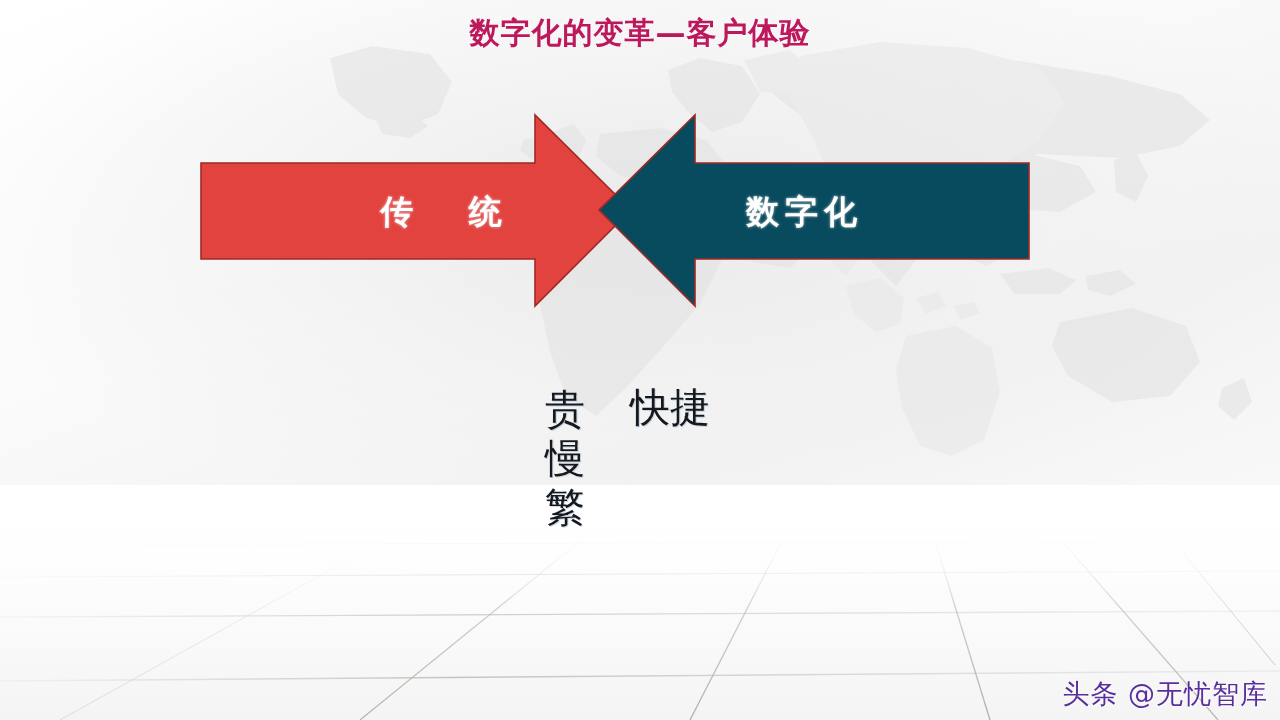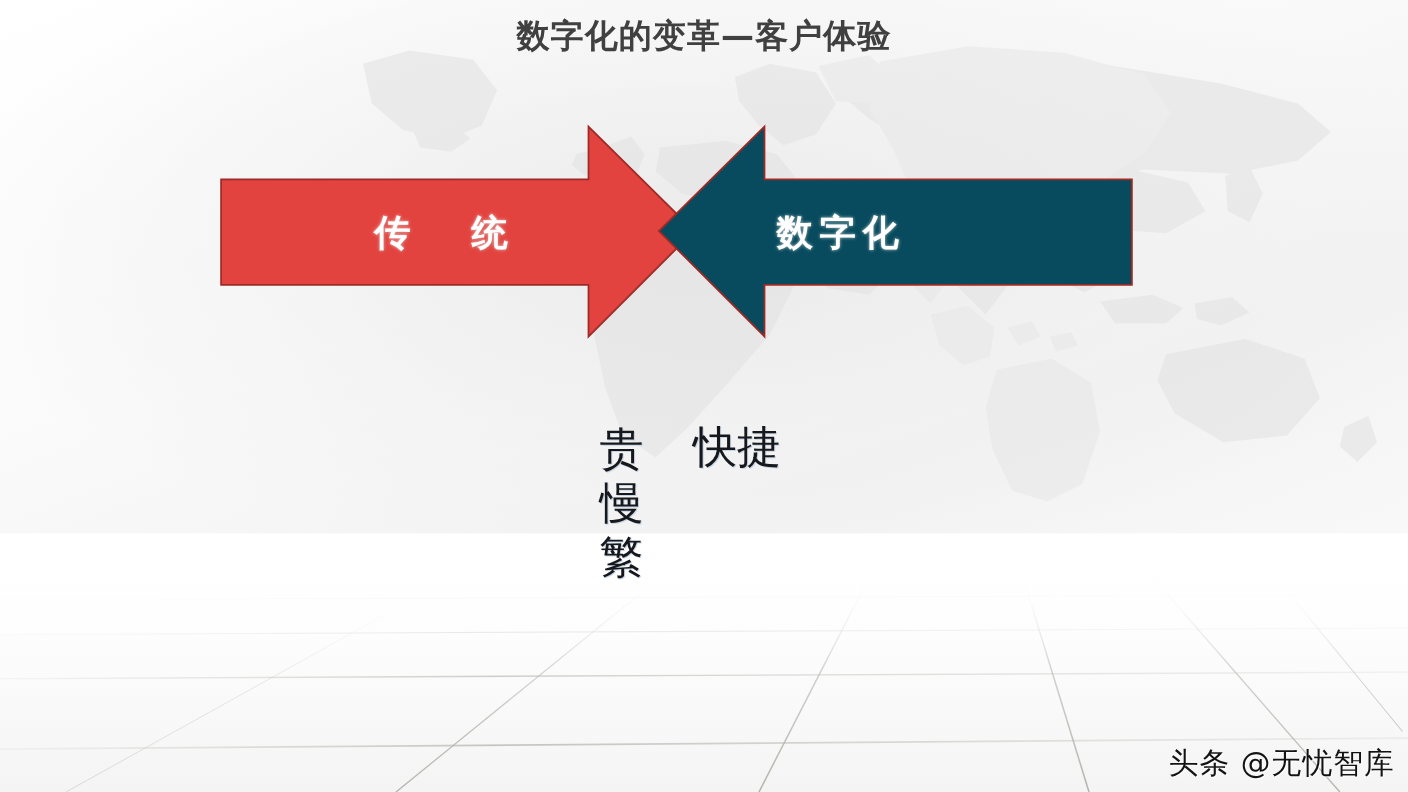--- a/index.html
+++ b/index.html
@@ -69,21 +69,21 @@
   
   .slide-title {
     position: absolute;
     left: 0;
     top: 13px;
     width: 1280px;
     text-align: center;
     font-size: 30px;
     font-weight: bold;
     letter-spacing: 1px;
-    color: #404040;
+    color: #be185d;
     white-space: nowrap;
   }
 
   
   .arrows {
     position: absolute;
     left: 195px;
     top: 108px;
     width: 840px;
     height: 205px;
@@ -94,20 +94,21 @@
   .arrow-right-shape { fill: #084b5e; stroke: #9e2a26; stroke-width: 1.6; }
 
   .arrow-label {
     position: absolute;
     font-weight: bold;
     color: #ffffff;
     white-space: nowrap;
     text-shadow:
        0 0 3px rgba(255,255,255,0.75),
        1px 1px 0 rgba(0,0,0,0.10);
+    margin-left: 40px;
   }
   .label-traditional {
     left: 201px;
     top: 190px;
     width: 400px;
     text-align: center;
     font-size: 33px;
     letter-spacing: 22px;
     text-indent: 22px;
   }
@@ -147,21 +148,21 @@
     text-align: left;
   }
   .compare-word { display: block; }
 
   
   .watermark {
     position: absolute;
     right: 12px;
     bottom: 8px;
     font-size: 27px;
-    color: #000000;
+    color: #4c1d95;
     letter-spacing: 1px;
     white-space: nowrap;
     opacity: 0.92;
     text-shadow: 1px 1px 1px rgba(255,255,255,0.9);
   }
 </style>
 </head>
 <body>
 
 <div id="slide">

